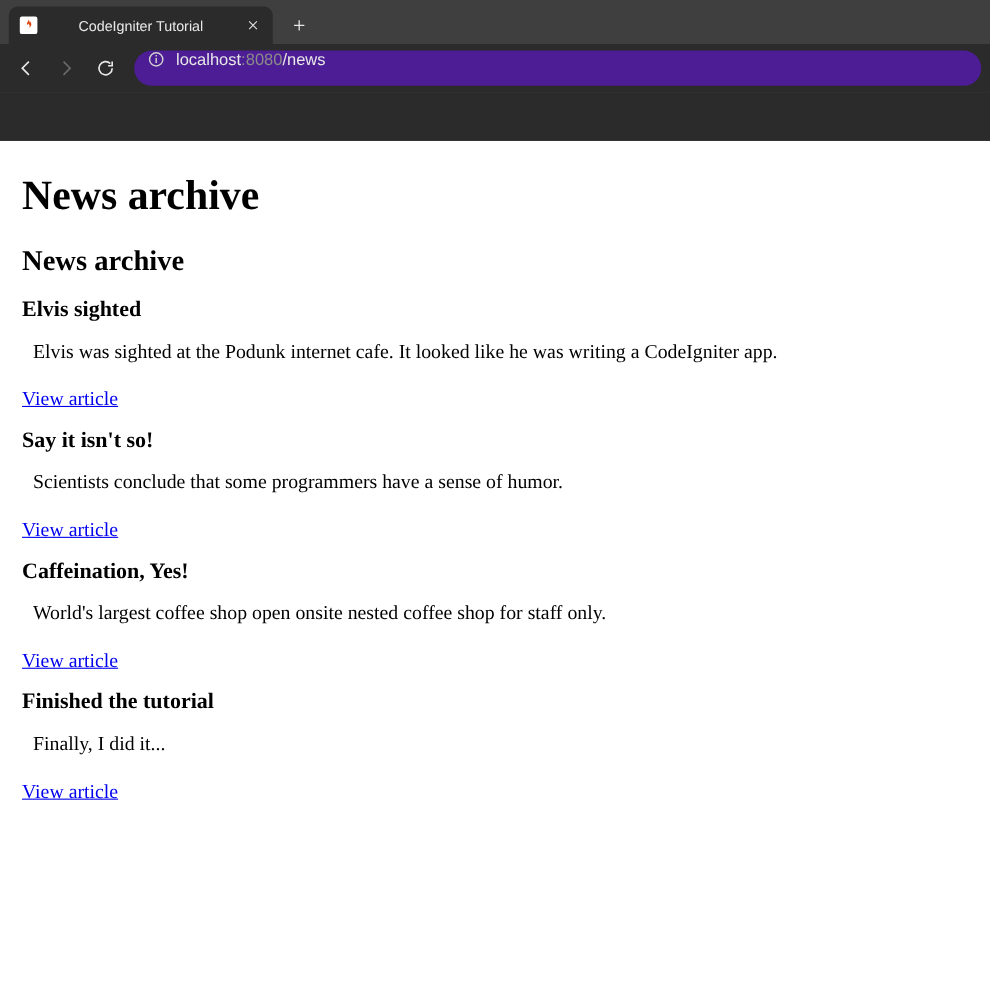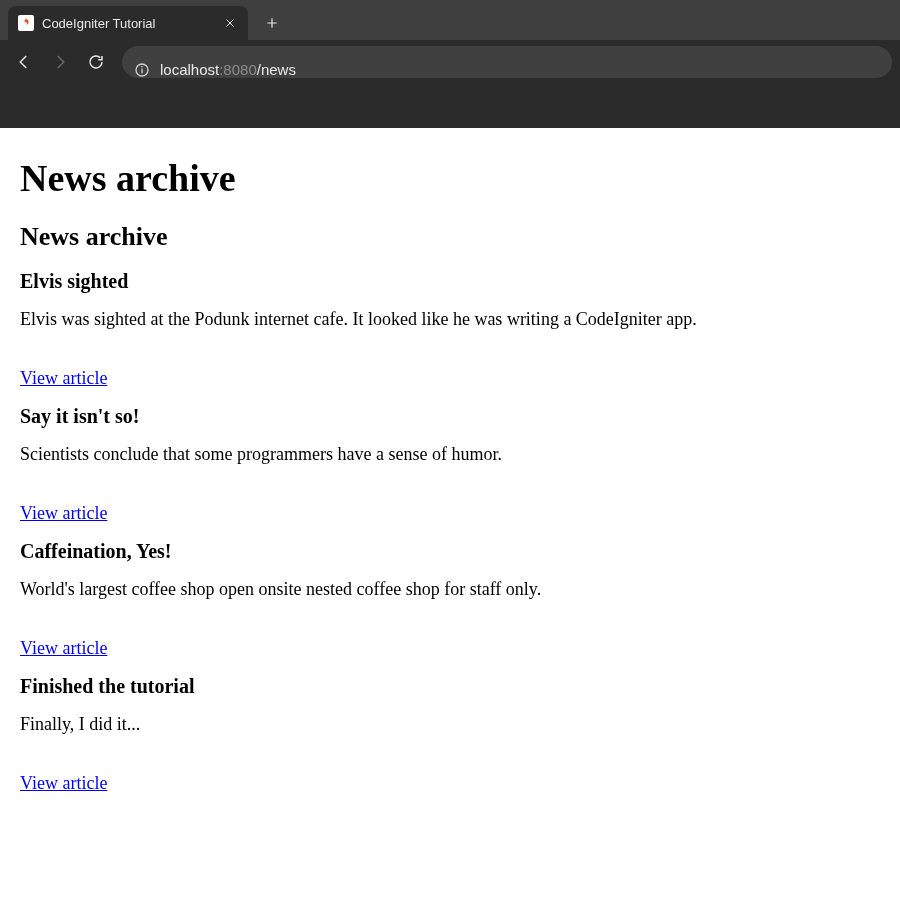--- a/index.html
+++ b/index.html
@@ -42,21 +42,21 @@
       width: 16px;
       height: 16px;
       display: inline-flex;
       align-items: center;
       justify-content: center;
       background: #ffffff;
       border-radius: 2px;
       margin-right: 8px;
     }
     .tab .favicon svg { width: 12px; height: 12px; }
-    .tab-title { flex: 1; white-space: nowrap; overflow: hidden; text-overflow: ellipsis; }
+    .tab-title { flex: 1; white-space: nowrap; overflow: hidden; text-overflow: ellipsis; text-align: center; }
     .tab-close {
       width: 16px; height: 16px;
       display: inline-flex; align-items: center; justify-content: center;
       color: #e8e8e8;
       border-radius: 2px;
       cursor: pointer;
       margin-left: 8px;
     }
     .new-tab {
       width: 28px; height: 28px;
@@ -80,24 +80,24 @@
       width: 32px; height: 32px;
       display: inline-flex; align-items: center; justify-content: center;
       color: #cfcfcf;
       border-radius: 50%;
       cursor: pointer;
     }
     .nav-btn.disabled { color: #6a6a6a; cursor: default; }
     .omnibox {
       flex: 1;
       height: 32px;
-      background: #404040;
+      background: #4c1d95;
       border-radius: 16px;
       display: flex;
-      align-items: flex-end;
+      align-items: flex-start;
       padding: 0 12px;
       color: #cfcfcf;
       font-size: 15px;
       margin-left: 6px;
     }
     .omnibox .secure-icon {
       width: 16px; height: 16px;
       display: inline-flex; align-items: center; justify-content: center;
       margin-right: 10px;
       color: #cfcfcf;
@@ -125,29 +125,29 @@
       font-size: 26px;
       font-weight: bold;
       margin: 22px 0 18px 0;
     }
     .page h3 {
       font-size: 20px;
       font-weight: bold;
       margin: 6px 0 16px 0;
     }
     .page p {
-      margin: 16px 0;
+      margin: 16px 10px;
       font-size: 18px;
     }
     .page a.view-link {
       color: #0000ee;
       text-decoration: underline;
       font-size: 18px;
       display: inline-block;
-      margin: 22px 0 10px 0;
+      margin: 6px 0 10px 0;
     }
     .footer {
       font-style: italic;
       margin-top: 18px;
       font-size: 18px;
     }
   </style>
 </head>
 <body>
 

